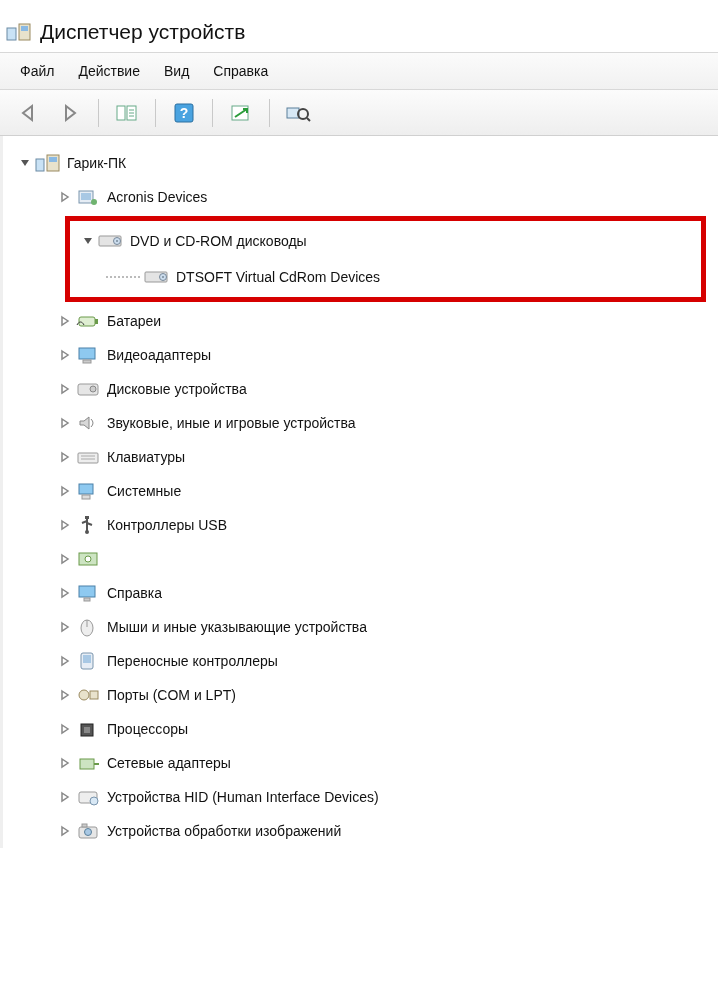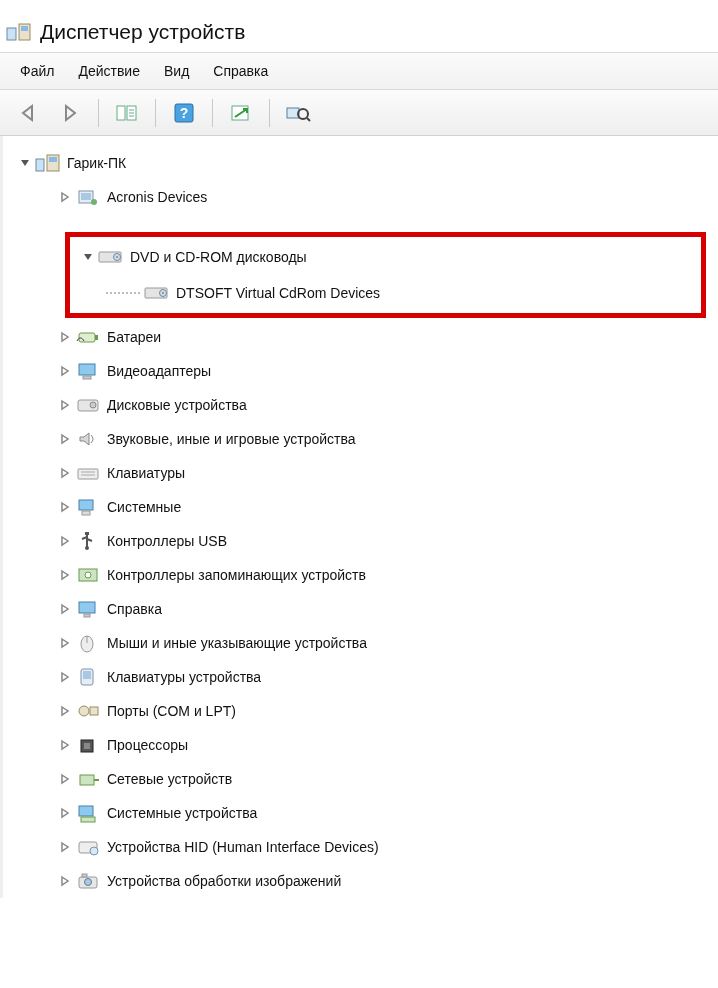--- a/index.html
+++ b/index.html
@@ -63,21 +63,21 @@
     width:16px; height:16px; display:inline-flex; align-items:center; justify-content:center;
     color:#555; font-size:14px; margin-right:2px;
   }
   .node-icon {
     width:26px; height:22px; display:inline-flex; align-items:center; justify-content:center;
     margin-right:6px;
   }
   .node-label { color:#111; font-size:14px; }
   .highlight-box {
     border:5px solid #d60000;
-    margin: 18px 10px 2px 54px;
+    margin: 2px 10px 2px 54px;
     padding: 2px 0 2px 0;
   }
   .highlight-box .tree-row { height:36px; }
   .dotline {
     width:34px; height:2px;
     border-top:2px dotted #bbb;
     display:inline-block;
     margin-right:4px;
   }
   svg { display:block; }
@@ -332,21 +332,20 @@
           <svg width="12" height="12" viewBox="0 0 12 12">
             <path d="M3 2 L9 6 L3 10 Z" fill="none" stroke="#888" stroke-width="1.5"></path>
           </svg>
         </span>
         <span class="node-icon">
           <svg width="24" height="20" viewBox="0 0 24 20">
             <rect x="3" y="4" width="18" height="12" fill="#cde4c2" stroke="#6a9a4a"></rect>
             <circle cx="12" cy="10" r="3" fill="#fff" stroke="#6a9a4a"></circle>
           </svg>
         </span>
-        <span class="node-label">Контроллеры запоминающих устройств</span>
       </div>
       <div class="tree-row">
         <span class="indent" style="width:46px"></span>
         <span class="expander">
           <svg width="12" height="12" viewBox="0 0 12 12">
             <path d="M3 2 L9 6 L3 10 Z" fill="none" stroke="#888" stroke-width="1.5"></path>
           </svg>
         </span>
         <span class="node-icon">
           <svg width="24" height="20" viewBox="0 0 24 20">
@@ -377,21 +376,21 @@
           <svg width="12" height="12" viewBox="0 0 12 12">
             <path d="M3 2 L9 6 L3 10 Z" fill="none" stroke="#888" stroke-width="1.5"></path>
           </svg>
         </span>
         <span class="node-icon">
           <svg width="24" height="20" viewBox="0 0 24 20">
             <rect x="5" y="2" width="12" height="16" rx="2" fill="#e6edf5" stroke="#7a95ad"></rect>
             <rect x="7" y="4" width="8" height="8" fill="#a8c8e4"></rect>
           </svg>
         </span>
-        <span class="node-label">Клавиатуры устройства</span>
+        <span class="node-label">Переносные контроллеры</span>
       </div>
       <div class="tree-row">
         <span class="indent" style="width:46px"></span>
         <span class="expander">
           <svg width="12" height="12" viewBox="0 0 12 12">
             <path d="M3 2 L9 6 L3 10 Z" fill="none" stroke="#888" stroke-width="1.5"></path>
           </svg>
         </span>
         <span class="node-icon">
           <svg width="24" height="20" viewBox="0 0 24 20">
@@ -422,36 +421,21 @@
           <svg width="12" height="12" viewBox="0 0 12 12">
             <path d="M3 2 L9 6 L3 10 Z" fill="none" stroke="#888" stroke-width="1.5"></path>
           </svg>
         </span>
         <span class="node-icon">
           <svg width="24" height="20" viewBox="0 0 24 20">
             <rect x="4" y="6" width="14" height="10" fill="#cde4c2" stroke="#6a9a4a"></rect>
             <path d="M18 11 L23 11" stroke="#6a9a4a" stroke-width="2"></path>
           </svg>
         </span>
-        <span class="node-label">Сетевые устройств</span>
-      </div>
-      <div class="tree-row">
-        <span class="indent" style="width:46px"></span>
-        <span class="expander">
-          <svg width="12" height="12" viewBox="0 0 12 12">
-            <path d="M3 2 L9 6 L3 10 Z" fill="none" stroke="#888" stroke-width="1.5"></path>
-          </svg>
-        </span>
-        <span class="node-icon">
-          <svg width="24" height="20" viewBox="0 0 24 20">
-            <rect x="3" y="3" width="14" height="10" fill="#8ec9f0" stroke="#4a80a8"></rect>
-            <rect x="5" y="14" width="14" height="5" fill="#cde4c2" stroke="#6a9a4a"></rect>
-          </svg>
-        </span>
-        <span class="node-label">Системные устройства</span>
+        <span class="node-label">Сетевые адаптеры</span>
       </div>
       <div class="tree-row">
         <span class="indent" style="width:46px"></span>
         <span class="expander">
           <svg width="12" height="12" viewBox="0 0 12 12">
             <path d="M3 2 L9 6 L3 10 Z" fill="none" stroke="#888" stroke-width="1.5"></path>
           </svg>
         </span>
         <span class="node-icon">
           <svg width="24" height="20" viewBox="0 0 24 20">

